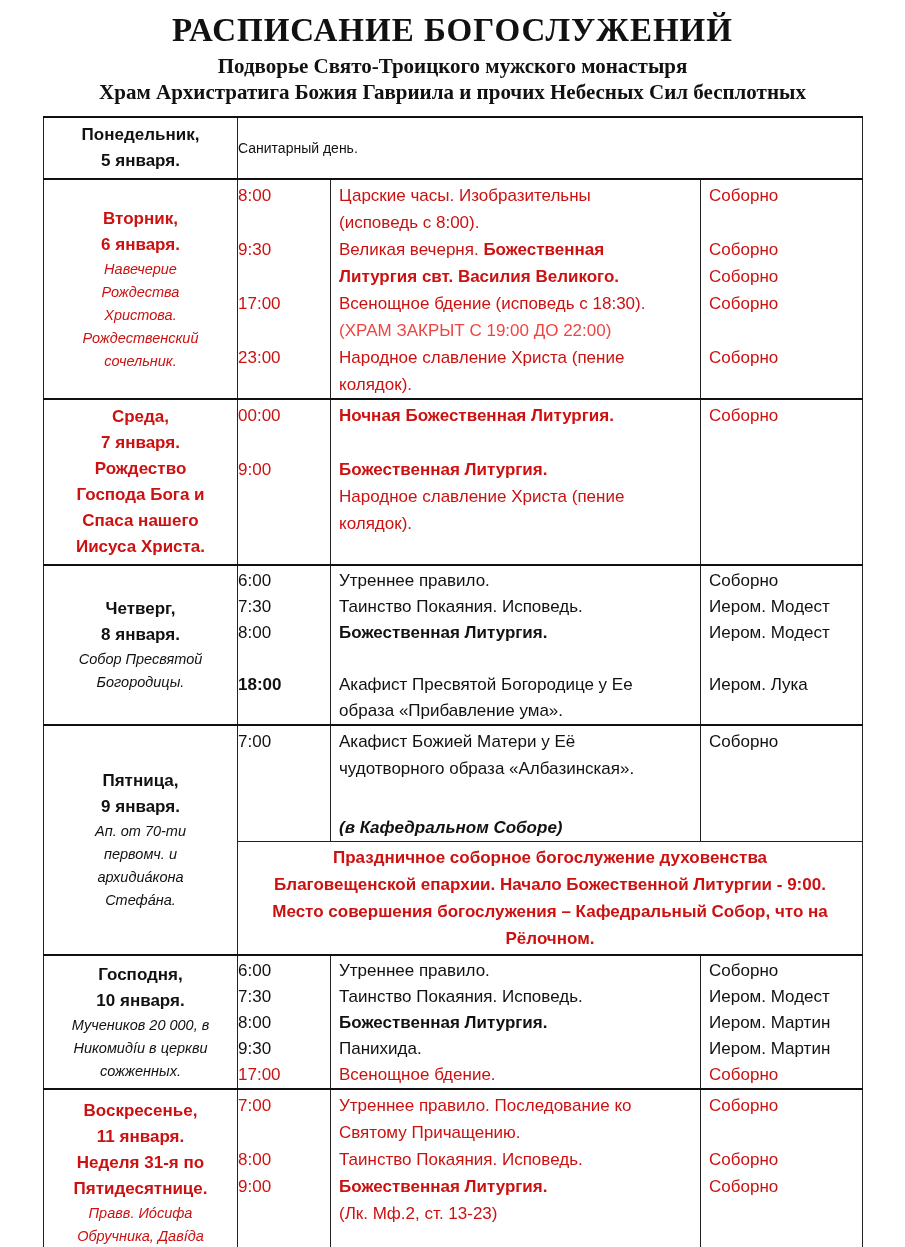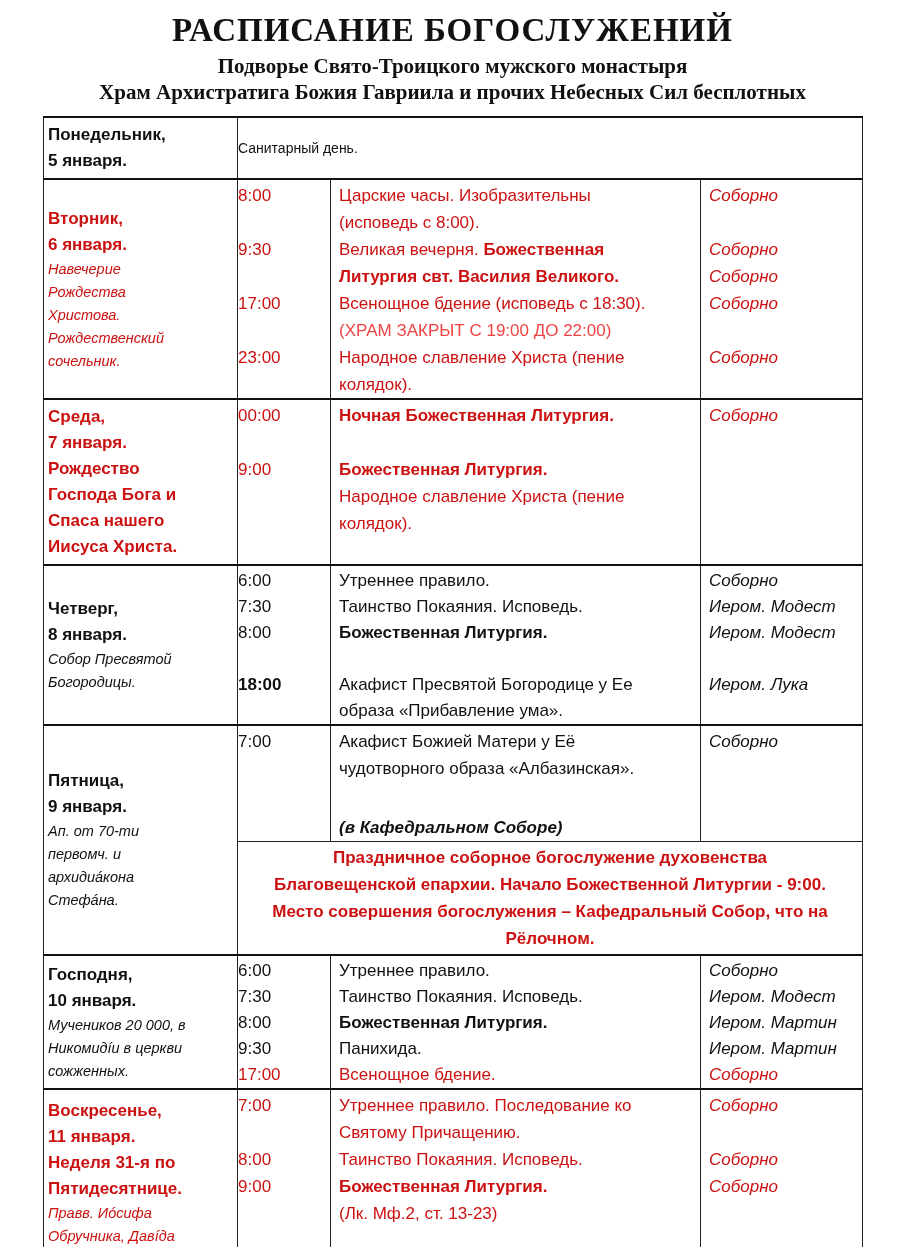--- a/index.html
+++ b/index.html
@@ -4,27 +4,27 @@
 <style>
   html, body { margin:0; padding:0; background:#ffffff; }
   body { width:905px; height:1247px; position:relative; overflow:hidden; font-family:"Liberation Sans", sans-serif; color:#111; }
   .hdr { position:absolute; left:0; width:905px; text-align:center; font-family:"Liberation Serif", serif; font-weight:bold; color:#111; }
   .h1 { top:12px; font-size:33px; letter-spacing:1px; }
   .h2 { top:54px; font-size:21px; }
   .h3 { top:80px; font-size:21px; }
   table.sched { position:absolute; left:43px; top:116px; width:819px; border-collapse:collapse; table-layout:fixed; font-size:17px; line-height:27px; }
   table.sched td { border:1.5px solid #222; vertical-align:top; padding:0; }
   table.sched tr.dayrow > td { border-top:2px solid #111; border-bottom:2px solid #111; }
-  td.day { padding:4px 4px !important; vertical-align:middle !important; }
+  td.day { text-align:center; padding:4px 4px !important; vertical-align:middle !important; }
   .dname { font-weight:bold; font-size:17px; line-height:26px; display:block; }
   .dnote { font-style:italic; font-size:14.5px; line-height:23px; display:block; }
   .red { color:#cc1111; }
   td.tcol { text-align:left; padding-top:2px !important; }
   td.ecol { padding-left:8px !important; padding-top:2px !important; }
-  td.pcol { padding-left:8px !important; padding-top:2px !important;font-style:italic; }
+  td.pcol { padding-left:8px !important; padding-top:2px !important; }
   .line { display:block; height:27px; white-space:nowrap; }
   .b { font-weight:bold; }
   .i { font-style:italic;margin-top:32px; }
   .banner { text-align:center; font-weight:bold; color:#cc1111; font-size:17px; line-height:27px; padding:2px 4px !important; }
   .mon-note { text-align:left; vertical-align:middle !important; font-size:14px;margin-top:35px; }
 </style>
 </head>
 <body>
 
 <div class="hdr h1">РАСПИСАНИЕ  БОГОСЛУЖЕНИЙ</div>

